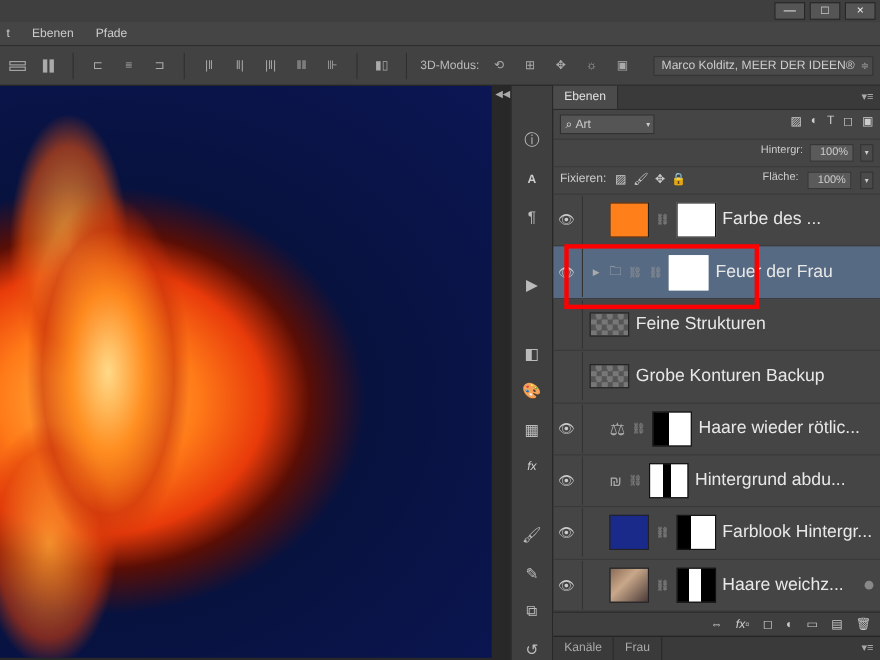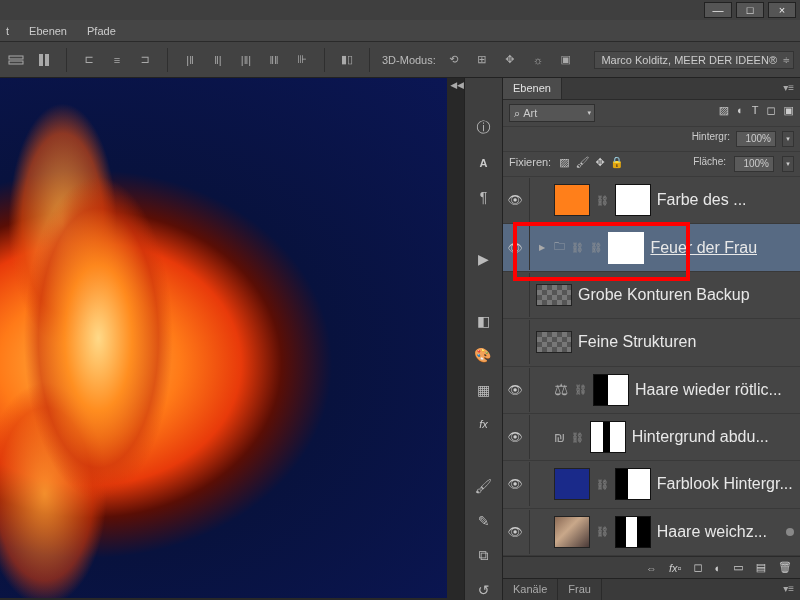--- a/index.html
+++ b/index.html
@@ -189,33 +189,33 @@
             <span class="lname" style="">Farbe des ...</span>
           </div>
           <div class="layer sel">
             <div class="eye ">👁</div>
             <div style="width:1px;height:44px;background:#333"></div>
             <div class="indent">▶</div>
             <span style="color:#bbb">🗀</span>
             <span class="link">⛓</span>
             <span class="link">⛓</span>
             <div class="mask" style="background:#fff;border:2px solid #fff"></div>
-            <span class="lname" style="text-decoration:underline">Feuer der Frau</span>
+            <span class="lname" style="">Feuer der Frau</span>
+          </div>
+          <div class="layer">
+            <div class="eye off">👁</div>
+            <div style="width:1px;height:44px;background:#333"></div>
+            <div class="thumb" style="width:36px;height:22px;background:repeating-conic-gradient(#777 0 25%,#555 0 50%) 0 0/10px 10px"></div>
+            <span class="lname" style="">Feine Strukturen</span>
           </div>
           <div class="layer">
             <div class="eye off">👁</div>
             <div style="width:1px;height:44px;background:#333"></div>
             <div class="thumb" style="width:36px;height:22px;background:repeating-conic-gradient(#777 0 25%,#555 0 50%) 0 0/10px 10px"></div>
             <span class="lname" style="">Grobe Konturen Backup</span>
-          </div>
-          <div class="layer">
-            <div class="eye off">👁</div>
-            <div style="width:1px;height:44px;background:#333"></div>
-            <div class="thumb" style="width:36px;height:22px;background:repeating-conic-gradient(#777 0 25%,#555 0 50%) 0 0/10px 10px"></div>
-            <span class="lname" style="">Feine Strukturen</span>
           </div>
           <div class="layer">
             <div class="eye ">👁</div>
             <div style="width:1px;height:44px;background:#333"></div>
             <div class="indent"></div>
             <span style="font-size:16px;color:#aaa">⚖</span>
             <span class="link">⛓</span>
             <div class="mask" style="background:linear-gradient(90deg,#000 0 42%,#fff 42% 100%)"></div>
             <span class="lname" style="">Haare wieder rötlic...</span>
           </div>

